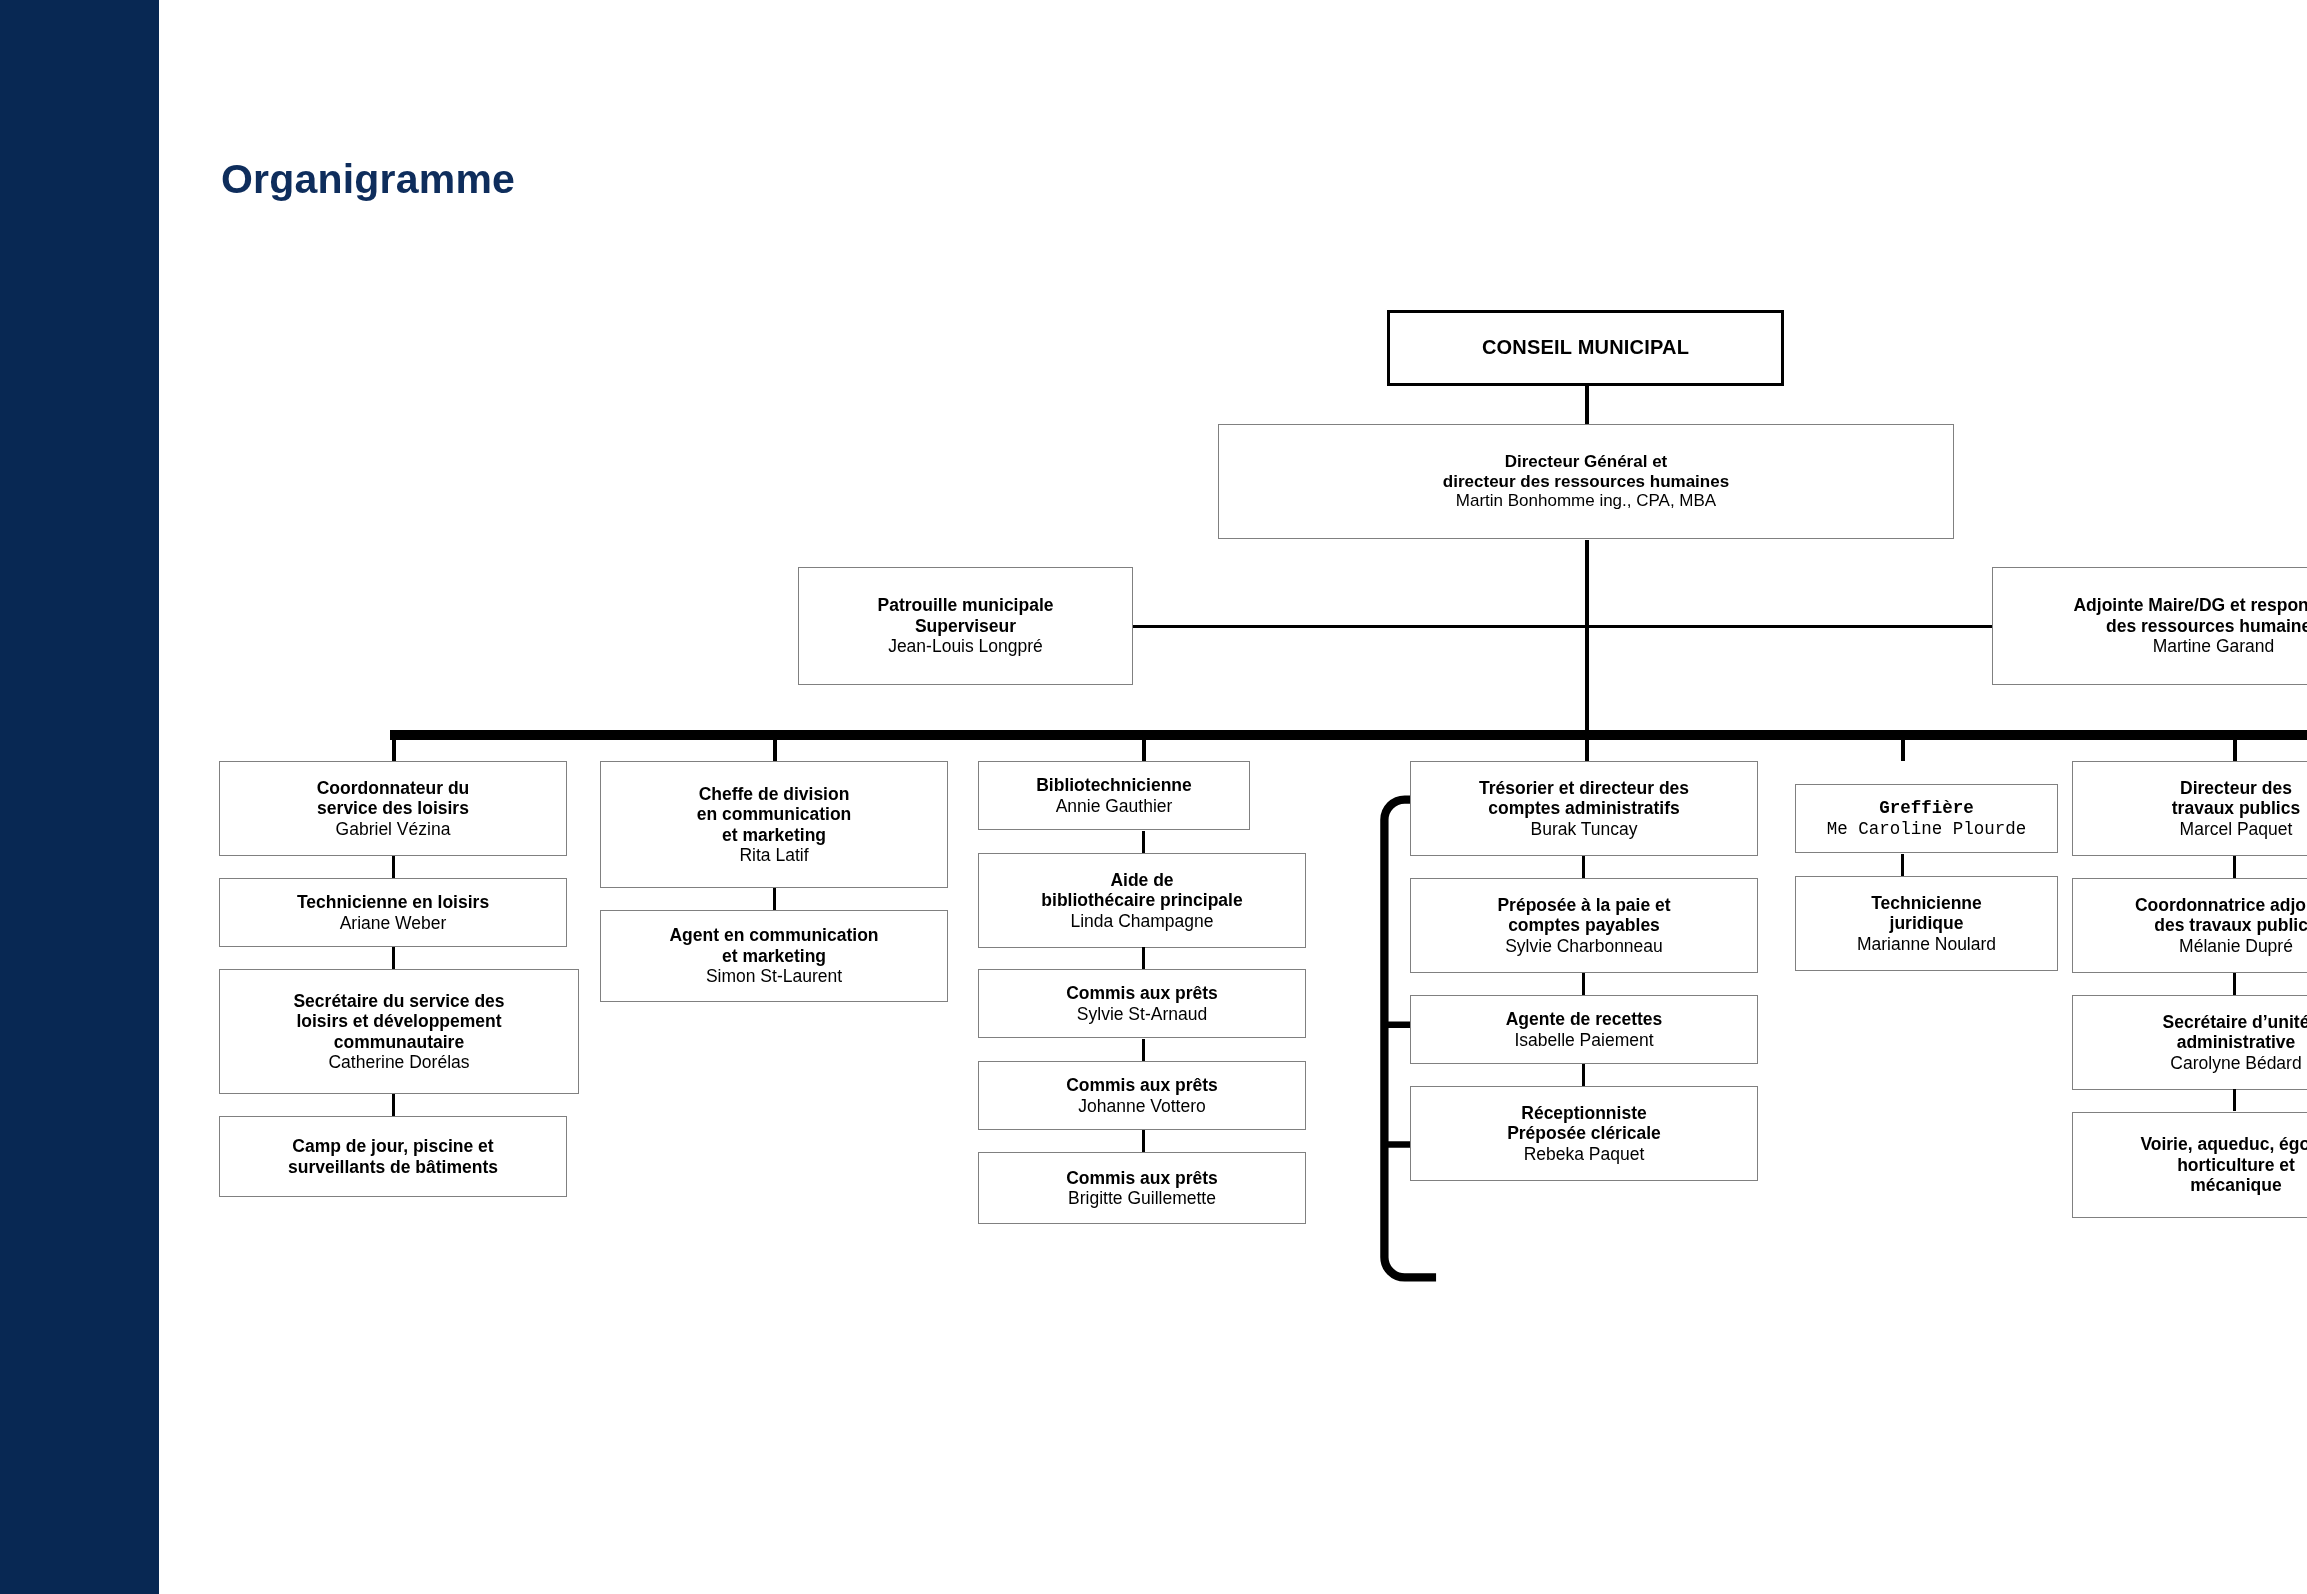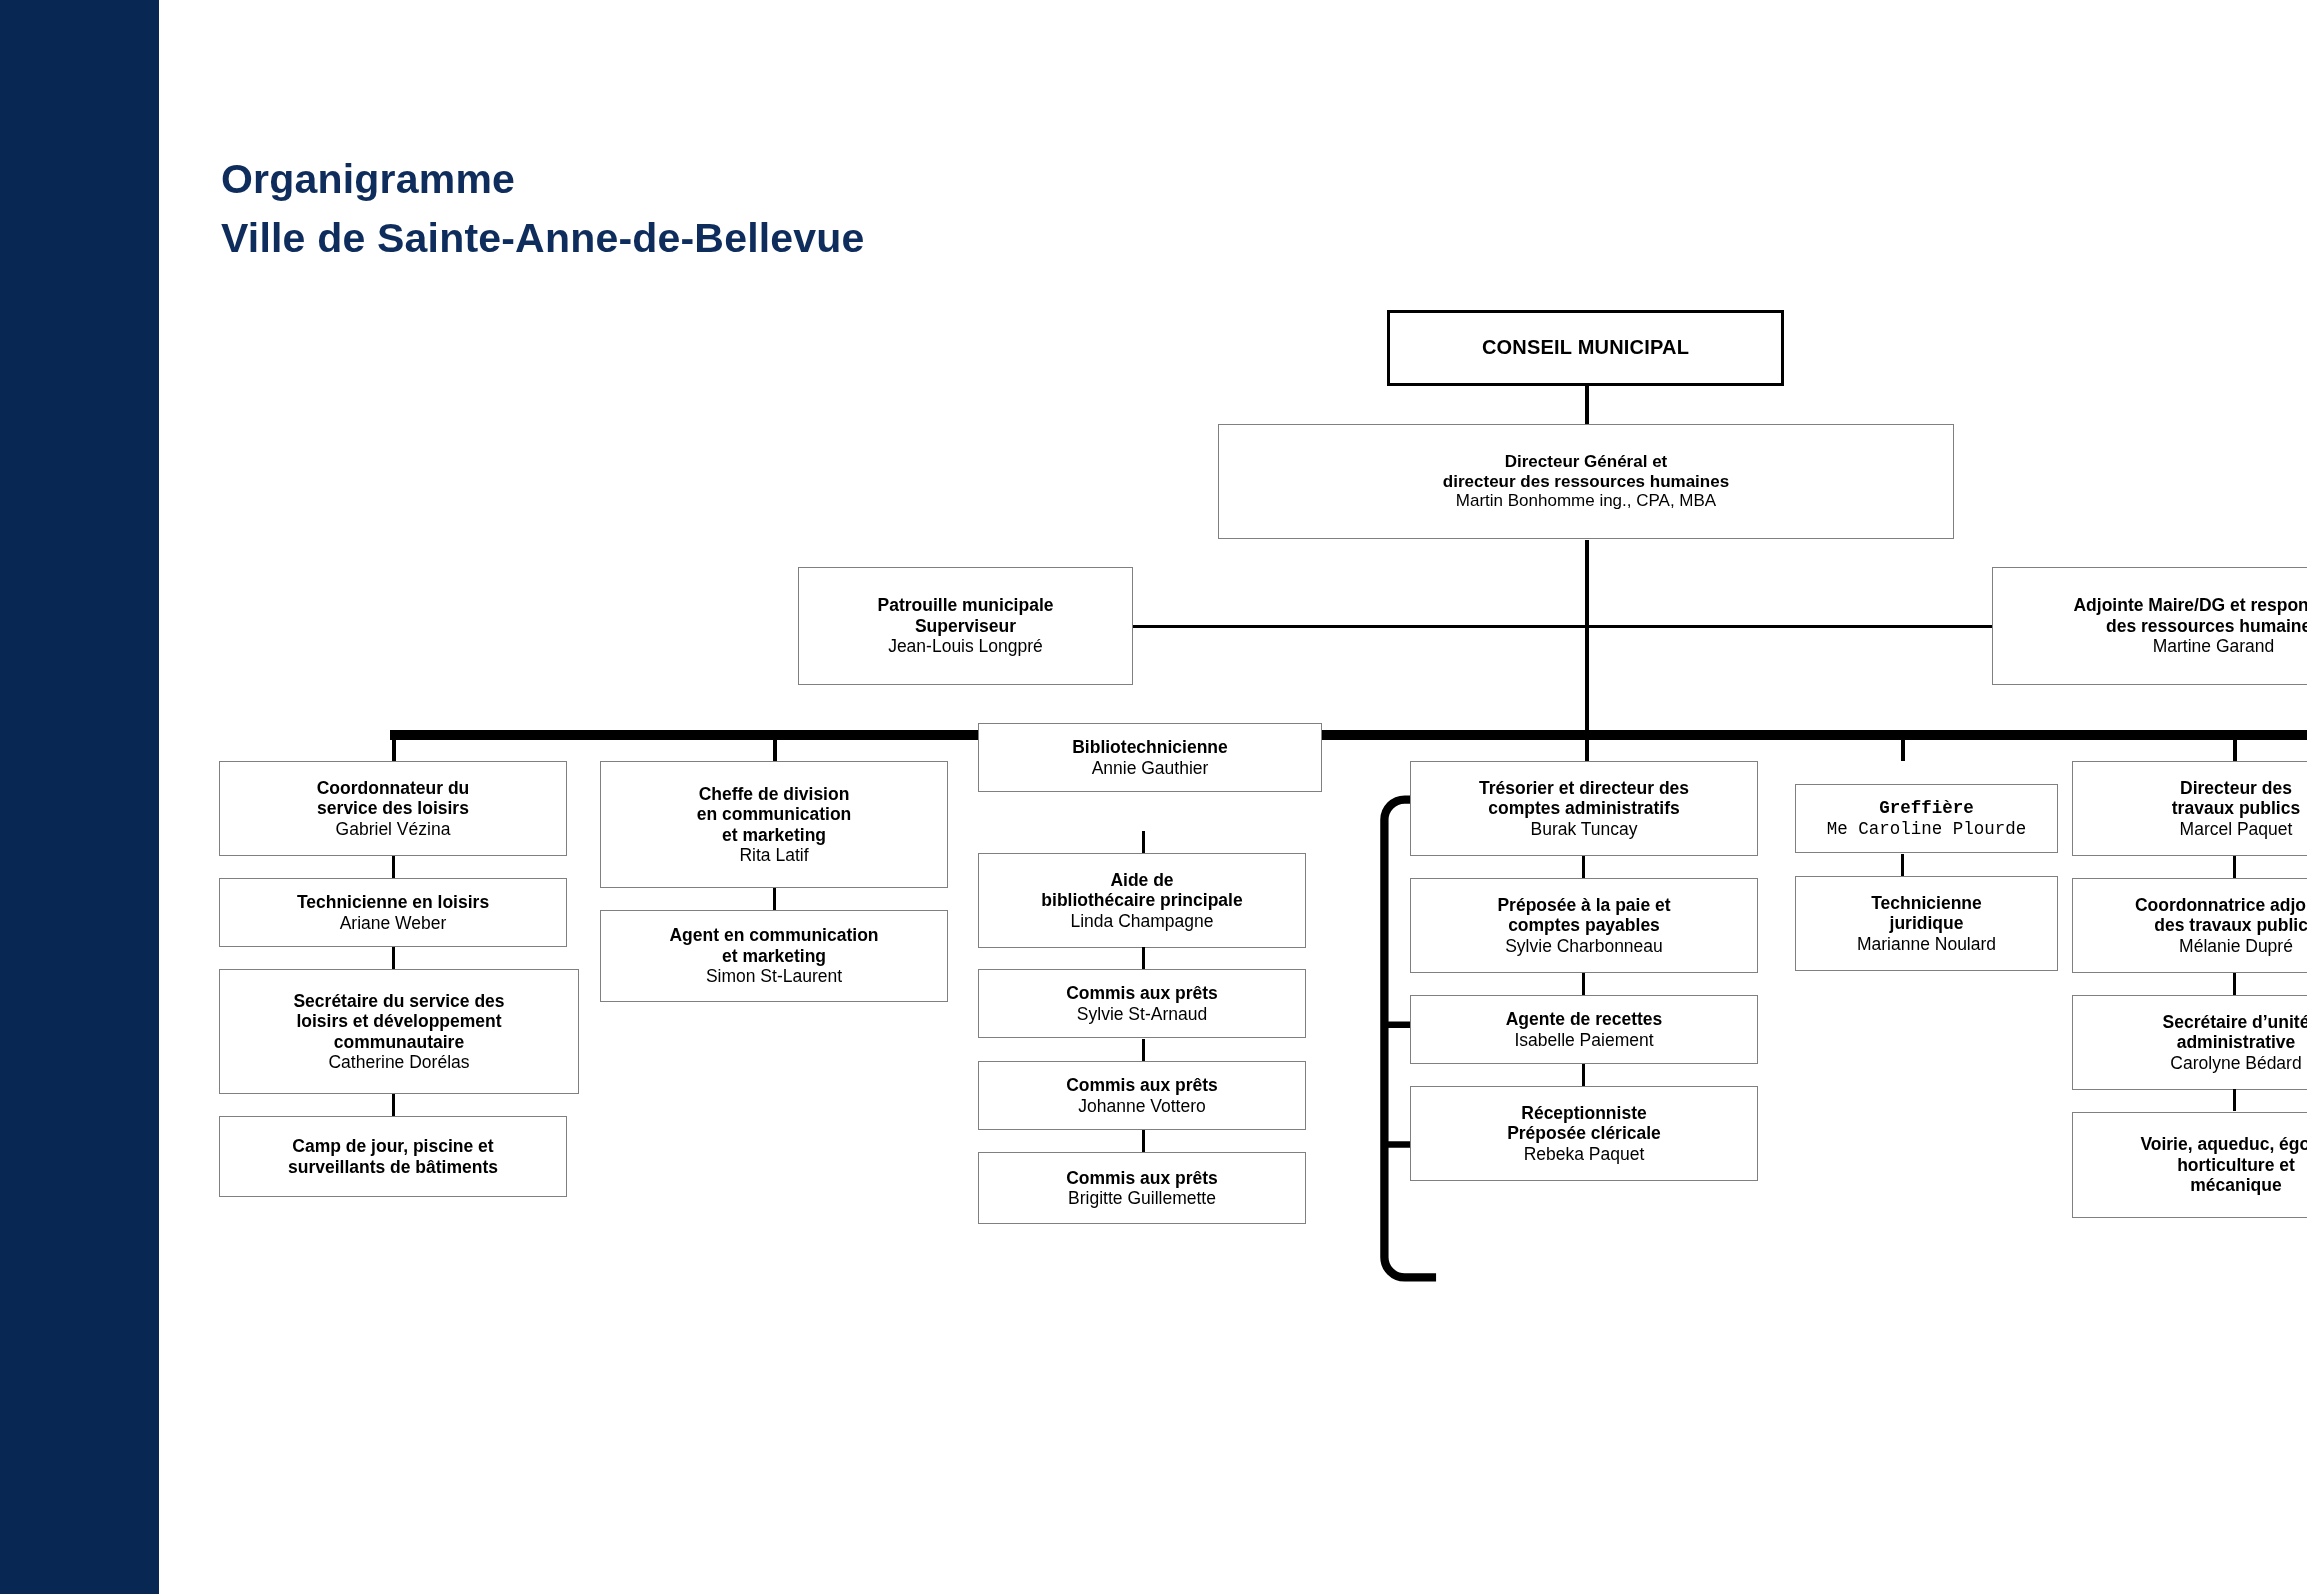--- a/index.html
+++ b/index.html
@@ -61,21 +61,20 @@
 </style>
 </head>
 <body>
 
 <div class="sidebar"></div>
 
 <div class="canvas">
 
   <div class="title-block">
     <div>Organigramme</div>
-    <div class="title-l2">Ville de Sainte-Anne-de-Bellevue</div>
   </div>
 
   <div class="trunk" style="left:1585px;top:384px;height:42px;"></div>
 
   <div class="trunk" style="left:1585px;top:540px;height:194px;"></div>
 
   <div class="hline" style="left:1131px;top:625px;width:978px;"></div>
 
   <div class="busbar" style="left:390px;top:730px;width:2582px;"></div>
 
@@ -141,21 +140,21 @@
     <div class="nm">Rita Latif</div>
   </div>
   <div class="vline" style="left:773px;top:888px;height:22px;"></div>
 
   <div class="node n-md" style="left:600px;top:910px;width:348px;height:92px;">
     <div class="ttl">Agent en communication</div>
     <div class="ttl">et marketing</div>
     <div class="nm">Simon St-Laurent</div>
   </div>
 
-  <div class="node n-md" style="left:978px;top:723px;width:344px;height:69px;">
+  <div class="node n-md" style="left:978px;top:761px;width:272px;height:69px;">
     <div class="ttl">Bibliotechnicienne</div>
     <div class="nm">Annie Gauthier</div>
   </div>
   <div class="vline" style="left:1142px;top:831px;height:22px;"></div>
 
   <div class="node n-md" style="left:978px;top:853px;width:328px;height:95px;">
     <div class="ttl">Aide de</div>
     <div class="ttl">bibliothécaire principale</div>
     <div class="nm">Linda Champagne</div>
   </div>

